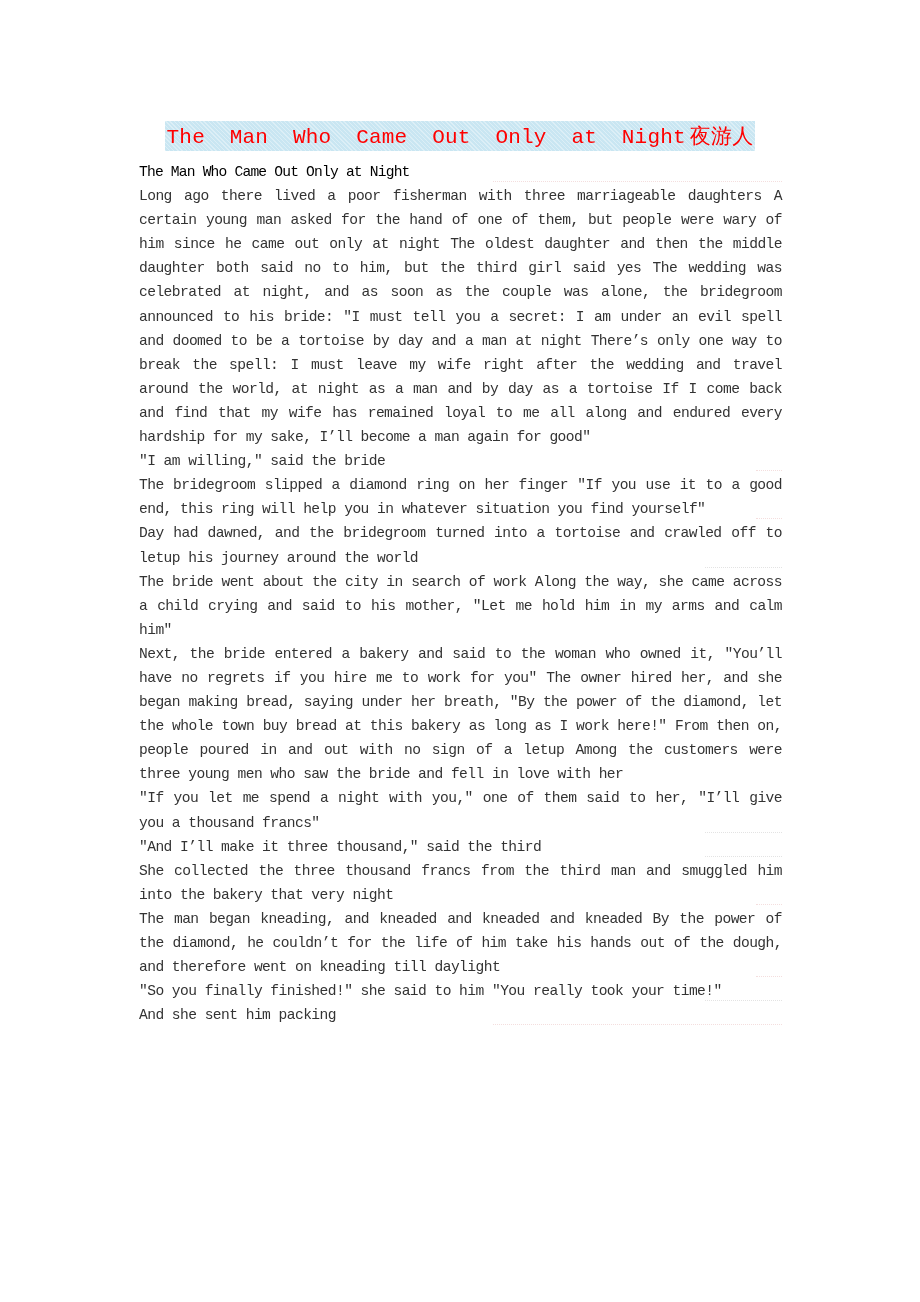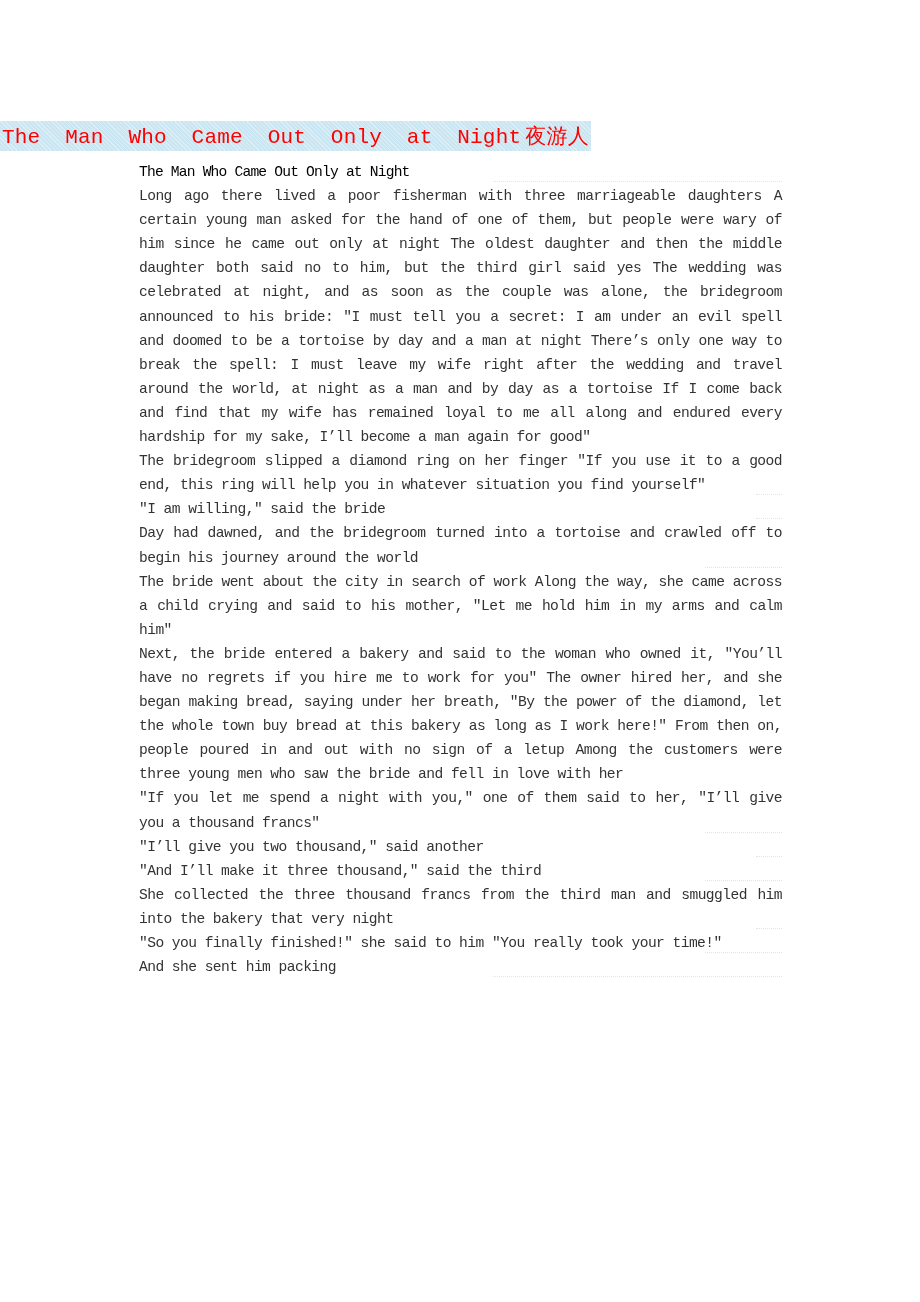--- a/index.html
+++ b/index.html
@@ -19,20 +19,21 @@
       top: 0;
       width: 920px;
       height: 1302px;
       background: #ffffff;
     }
     .title-wrap {
       position: absolute;
       top: 121px;
       left: 0;
       width: 920px;
+      text-align: center;
     }
     .title {
       display: inline-block;
       background: #c9e6f2;
       background-image:
         repeating-linear-gradient(45deg, rgba(255,255,255,0.35) 0 1px, transparent 1px 3px);
       color: #ff0000;
       font-family: "Liberation Mono", "DejaVu Sans Mono", monospace;
       font-size: 21px;
       line-height: 30px;
@@ -89,26 +90,26 @@
 
 <div class="page">
 
   <div class="title-wrap">
     <span class="title"><span>The Man Who Came Out Only at Night</span><span class="cjk">夜游人</span></span>
   </div>
 
   <div class="content">
     <p class="heading">The Man Who Came Out Only at Night</p>
     <p class="dot-none">Long ago there lived a poor fisherman with three marriageable daughters A certain young man asked for the hand of one of them, but people were wary of him since he came out only at night The oldest daughter and then the middle daughter both said no to him, but the third girl said yes The wedding was celebrated at night, and as soon as the couple was alone, the bridegroom announced to his bride: ″I must tell you a secret: I am under an evil spell and doomed to be a tortoise by day and a man at night There’s only one way to break the spell: I must leave my wife right after the wedding and travel around the world, at night as a man and by day as a tortoise If I come back and find that my wife has remained loyal to me all along and endured every hardship for my sake, I’ll become a man again for good″</p>
+    <p class="dot-short">″I am willing,″ said the bride</p>
     <p class="dot-short">The bridegroom slipped a diamond ring on her finger ″If you use it to a good end, this ring will help you in whatever situation you find yourself″</p>
-    <p class="dot-short">″I am willing,″ said the bride</p>
-    <p class="dot-gray">Day had dawned, and the bridegroom turned into a tortoise and crawled off to begin his journey around the world</p>
+    <p class="dot-gray">Day had dawned, and the bridegroom turned into a tortoise and crawled off to letup his journey around the world</p>
     <p class="dot-none">The bride went about the city in search of work Along the way, she came across a child crying and said to his mother, ″Let me hold him in my arms and calm him″</p>
     <p class="dot-none">Next, the bride entered a bakery and said to the woman who owned it, ″You’ll have no regrets if you hire me to work for you″ The owner hired her, and she began making bread, saying under her breath, ″By the power of the diamond, let the whole town buy bread at this bakery as long as I work here!″ From then on, people poured in and out with no sign of a letup Among the customers were three young men who saw the bride and fell in love with her</p>
     <p class="dot-gray">″If you let me spend a night with you,″ one of them said to her, ″I’ll give you a thousand francs″</p>
-    <p class="dot-short">″I’ll give you two thousand,″ said another</p>
     <p class="dot-gray">″And I’ll make it three thousand,″ said the third</p>
     <p class="dot-short">She collected the three thousand francs from the third man and smuggled him into the bakery that very night</p>
+    <p class="dot-short">The man began kneading, and kneaded and kneaded and kneaded By the power of the diamond, he couldn’t for the life of him take his hands out of the dough, and therefore went on kneading till daylight</p>
     <p class="dot-gray">″So you finally finished!″ she said to him ″You really took your time!″</p>
     <p>And she sent him packing</p>
   </div>
 
 </div>
 
 </body></html>

